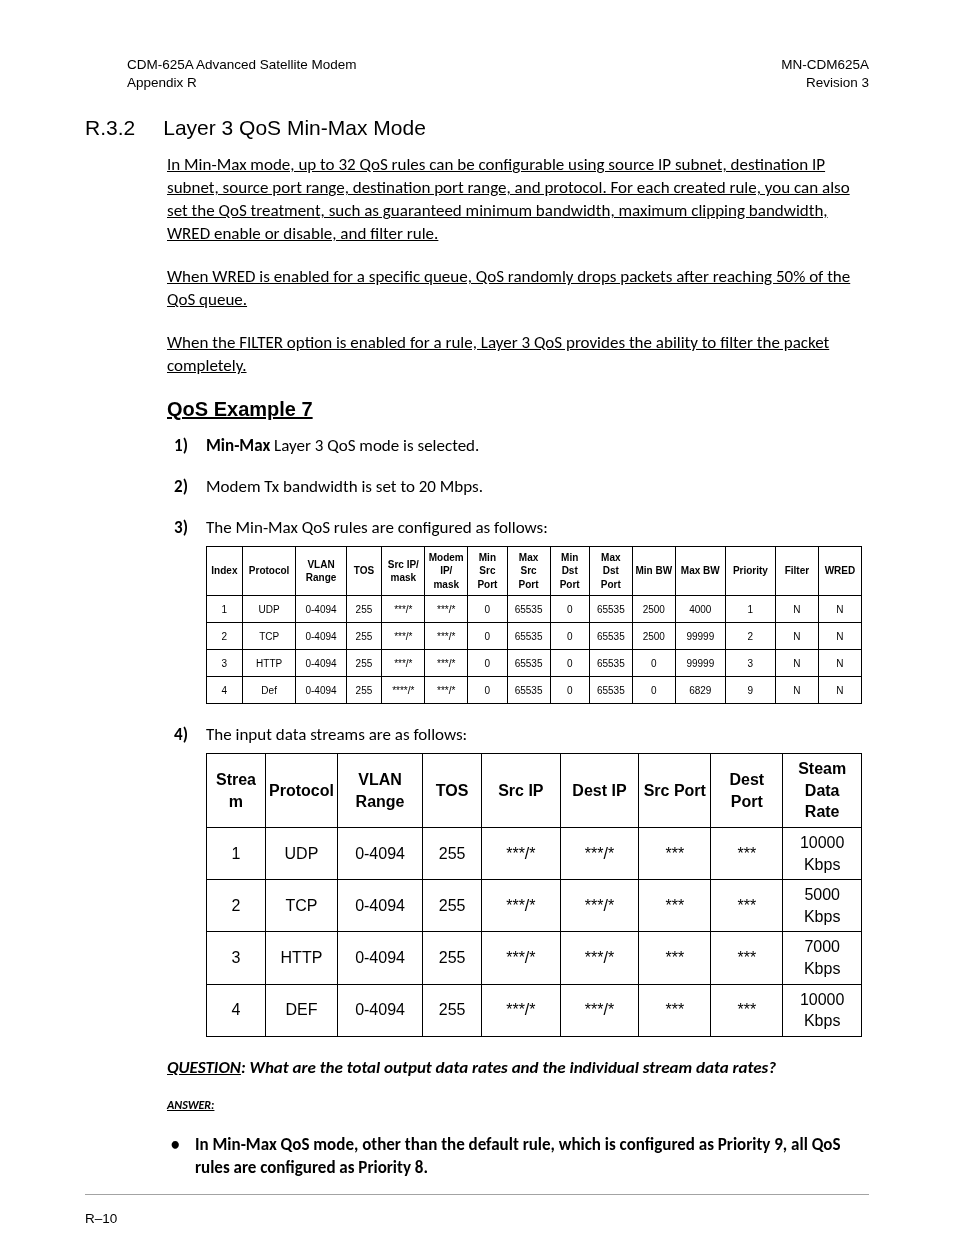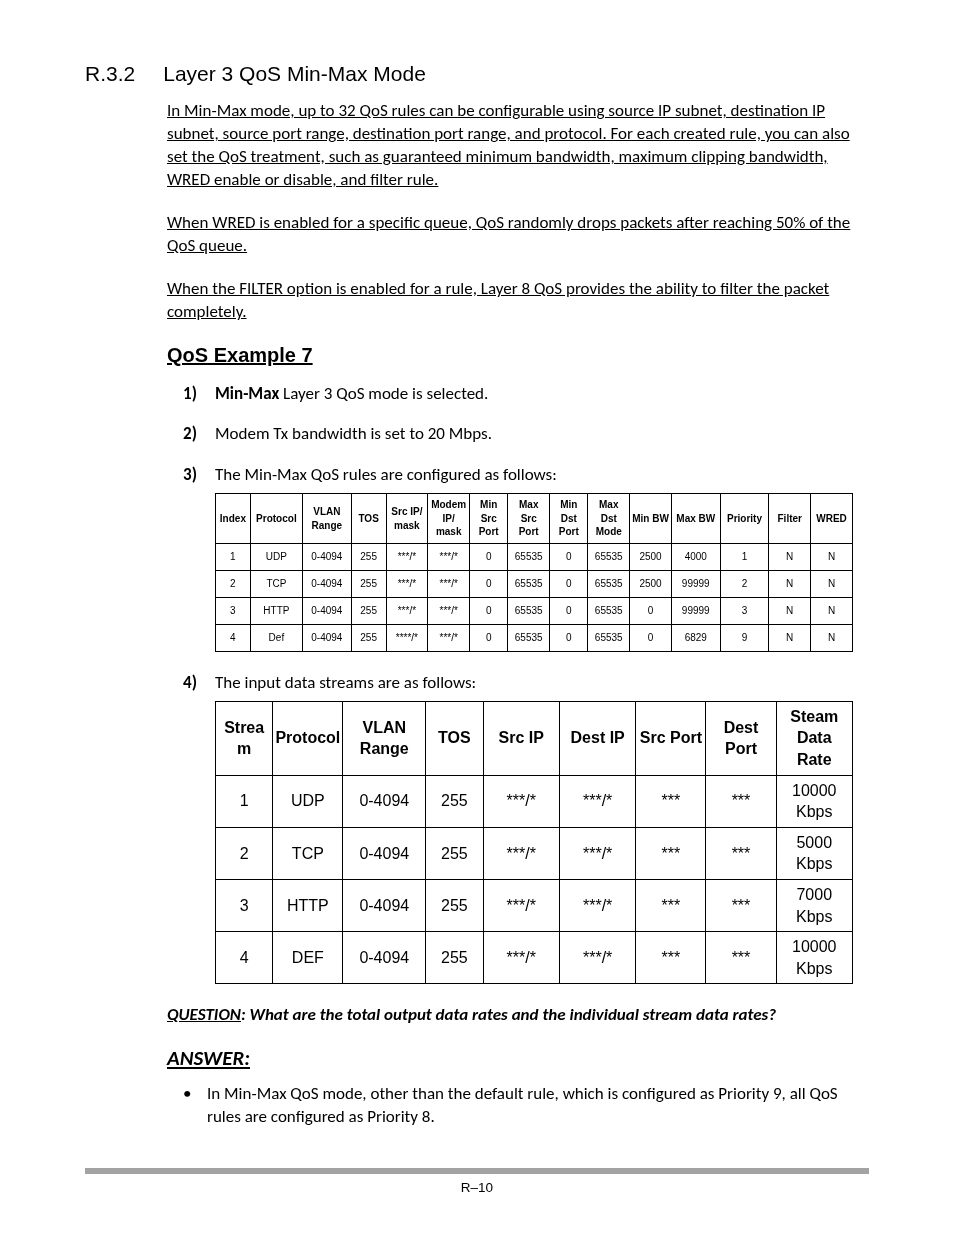--- a/index.html
+++ b/index.html
@@ -46,21 +46,21 @@
   h3.example {
     font-family: Arial, sans-serif;
     font-size: 20px;
     font-weight: bold;
     text-decoration: underline;
     margin: 19px 0 14px 0;
   }
   ol.steps {
     list-style: none;
     padding: 0;
-    margin: 16px;
+    margin: 7px;
     counter-reset: step;
   }
   ol.steps > li {
     font-size: 17px;
     line-height: 1.35;
     margin: 0 0 18px 0;
     padding-left: 32px;
     position: relative;
   }
   ol.steps > li::before {
@@ -102,69 +102,79 @@
 
   .qa-block { margin-top: 2px; }
   .question-line {
     font-size: 17px;
     font-style: italic;
     margin: 0 0 20px 0;
   }
   .question-line .ql { font-weight: bold; text-decoration: underline; }
   .question-line .qt { font-weight: bold; }
   .answer-line {
-    font-size: 21px;
+    font-size: 12px;
     font-style: italic;
     font-weight: bold;
     text-decoration: underline;
-    margin: 0 0 12px 0;
+    margin: 0 0 22px 0;
   }
   ul.bullets {
     list-style: none;
     padding: 0;
-    margin: 12px;
+    margin: 0;
+    font-weight: bold;
   }
   ul.bullets > li {
     font-size: 17px;
     line-height: 1.35;
     padding-left: 28px;
     position: relative;
     margin: 0 0 14px 0;
   }
   ul.bullets > li::before {
     content: "\2022";
     position: absolute;
     left: 4px;
     top: 0;
     font-size: 17px;
   }
   .footer {
     margin-top: auto;
-    border-top: 6px solid #a3a3a3;
-    text-align: center;
+    border-top: 1px solid #a3a3a3;
     font-family: Arial, sans-serif;
     font-size: 13.5px;
-    padding-top: 6px;
+    padding-top: 16px;
   }
 </style>
 </head>
 <body>
 
 <div class="page">
 
+  <div class="hdr">
+    <div class="left">
+      <span>CDM-625A Advanced Satellite Modem</span><br>
+      <span>Appendix R</span>
+    </div>
+    <div class="right">
+      <span>MN-CDM625A</span><br>
+      <span>Revision 3</span>
+    </div>
+  </div>
 
   <h2 class="section">
     <span class="num">R.3.2</span><span>Layer 3 QoS Min-Max Mode</span>
   </h2>
 
   <div class="body-block">
 
     <p class="para">In Min-Max mode, up to 32 QoS rules can be configurable using source IP subnet, destination IP subnet, source port range, destination port range, and protocol. For each created rule, you can also set the QoS treatment, such as guaranteed minimum bandwidth, maximum clipping bandwidth, WRED enable or disable, and filter rule.</p>
     <p class="para">When WRED is enabled for a specific queue, QoS randomly drops packets after reaching 50% of the QoS queue.</p>
-    <p class="para">When the FILTER option is enabled for a rule, Layer 8 QoS provides the ability to filter the packet completely.</p>
+    <p class="para">When the FILTER option is enabled for a rule, Layer 3 QoS provides the ability to filter the packet completely.</p>
 
     <h3 class="example">QoS Example 7</h3>
 
     <ol class="steps">
       <li>
         <b>Min-Max</b><span> Layer 3 QoS mode is selected.</span>
       </li>
       <li>
         <span>Modem Tx bandwidth is set to 20 Mbps.</span>
       </li>
@@ -193,21 +203,21 @@
               <tr>
             <th>Index</th>
             <th>Protocol</th>
             <th>VLAN Range</th>
             <th>TOS</th>
             <th>Src IP/ mask</th>
             <th>Modem IP/ mask</th>
             <th>Min Src Port</th>
             <th>Max Src Port</th>
             <th>Min Dst Port</th>
-            <th>Max Dst Mode</th>
+            <th>Max Dst Port</th>
             <th>Min BW</th>
             <th>Max BW</th>
             <th>Priority</th>
             <th>Filter</th>
             <th>WRED</th>
           </tr>
             </thead>
           <tbody>
             <tr>
               <td>1</td>

